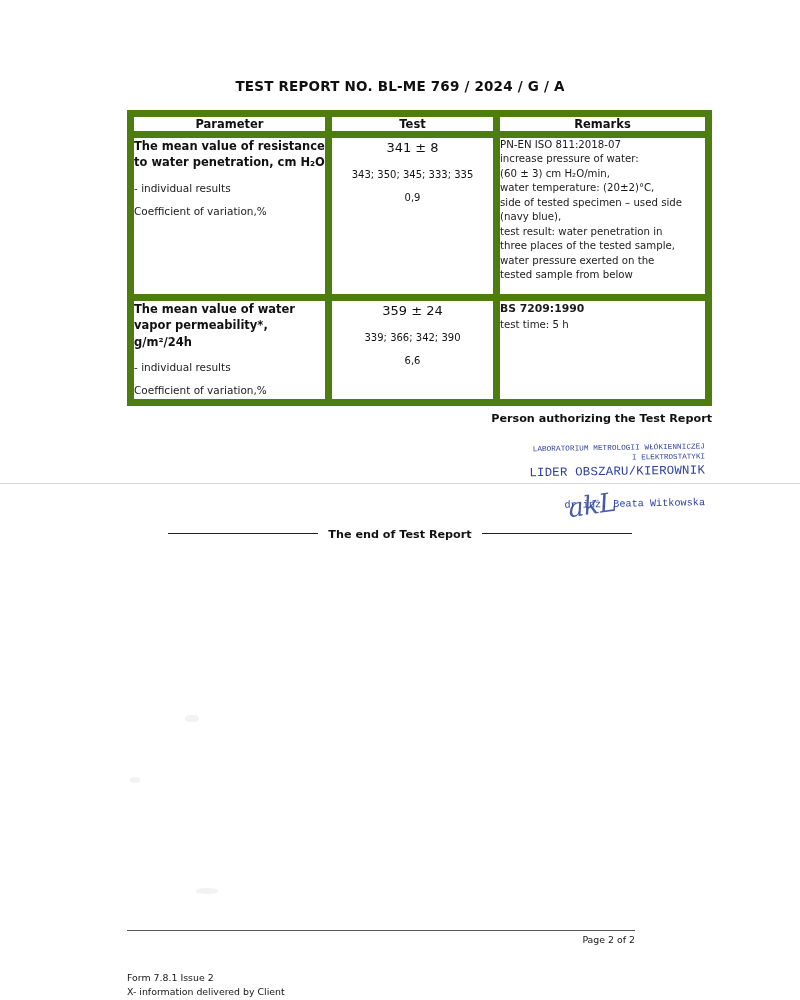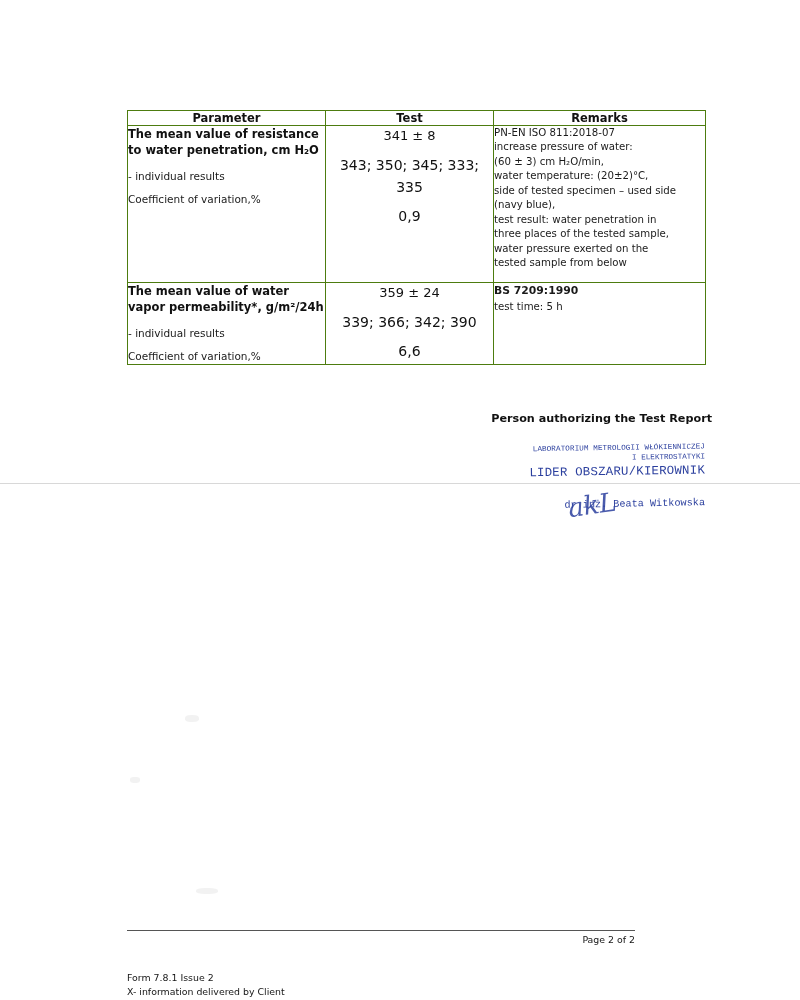--- a/index.html
+++ b/index.html
@@ -42,21 +42,21 @@
     left: 127px;
     top: 110px;
     width: 578px;
   }
   table.report {
     border-collapse: collapse;
     width: 578px;
     table-layout: fixed;
   }
   table.report td, table.report th {
-    border: 1px solid #4d7c0f;
+    border: 7px solid #4d7c0f;
     vertical-align: top;
     padding: 0;
     margin-left: 13px;
   }
   .col-param { width: 198px; }
   .col-value { width: 168px; }
   .col-remarks { width: 212px; }
 
   .th-cell {
     text-align: center;
@@ -88,21 +88,21 @@
     font-size: 11px;
     text-align: center;
     line-height: 1.55;
   }
   .value-main {
     font-weight: normal;
     font-size: 13px;
     margin-bottom: 9px;
   }
   .value-line {
-    font-size: 14px;
+    font-size: 10px;
     margin-top: 7px;
   }
 
   .remarks-cell {
     padding: 8px 8px 10px 8px;
     font-size: 10.2px;
     line-height: 1.42;
     color: #1a1a1a;
   }
   .remarks-strong {
@@ -243,20 +243,21 @@
     background: #efefef;
     border-radius: 40%;
     opacity: 0.8;
   }
 </style>
 </head>
 <body>
 
 <div class="page">
 
+  <div class="report-title">TEST REPORT NO. BL-ME  769 / 2024 / G / A</div>
 
   <div class="table-wrap">
     <table class="report">
       <colgroup>
         <col class="col-param">
         <col class="col-value">
         <col class="col-remarks">
       </colgroup>
       <thead>
         <tr>
@@ -315,20 +316,23 @@
   <div class="fold-line"></div>
 
   <div class="stamp">
     <div class="stamp-line1">LABORATORIUM METROLOGII WŁÓKIENNICZEJ</div>
     <div class="stamp-line2">I ELEKTROSTATYKI</div>
     <div class="stamp-line3">LIDER OBSZARU/KIEROWNIK</div>
     <div class="stamp-line4">dr inż. Beata Witkowska</div>
   </div>
   <div class="signature">𝑎𝑘𝐿</div>
 
+  <div class="end-row">
+    <span class="end-rule"></span><span>The end of Test Report</span><span class="end-rule"></span>
+  </div>
 
   <div class="smudge" style="left:185px; top:715px; width:14px; height:7px;"></div>
   <div class="smudge" style="left:130px; top:777px; width:10px; height:6px;"></div>
   <div class="smudge" style="left:196px; top:888px; width:22px; height:6px;"></div>
 
   <div class="footer-rule"></div>
   <div class="footer-left">
     <div>Form 7.8.1  Issue 2</div>
     <div>X- information delivered by Client</div>
   </div>

